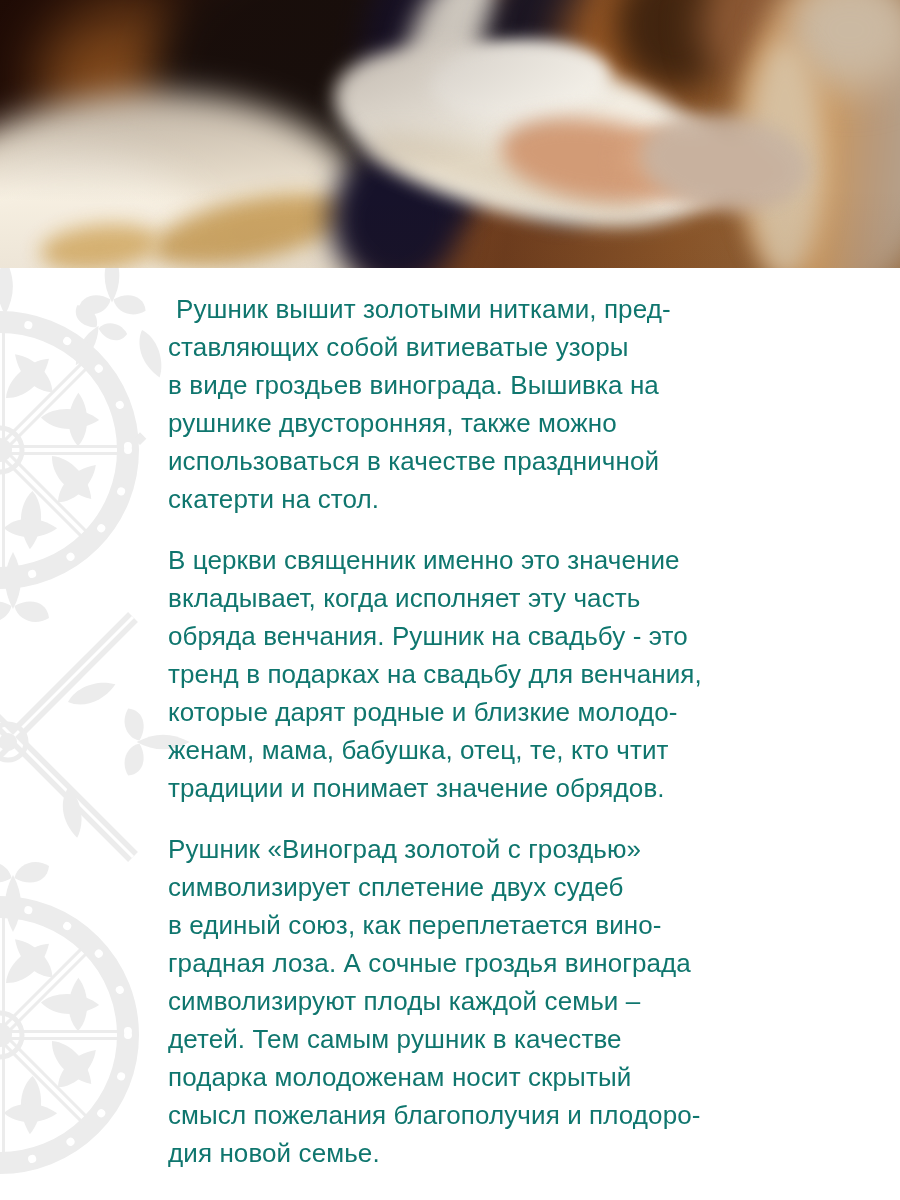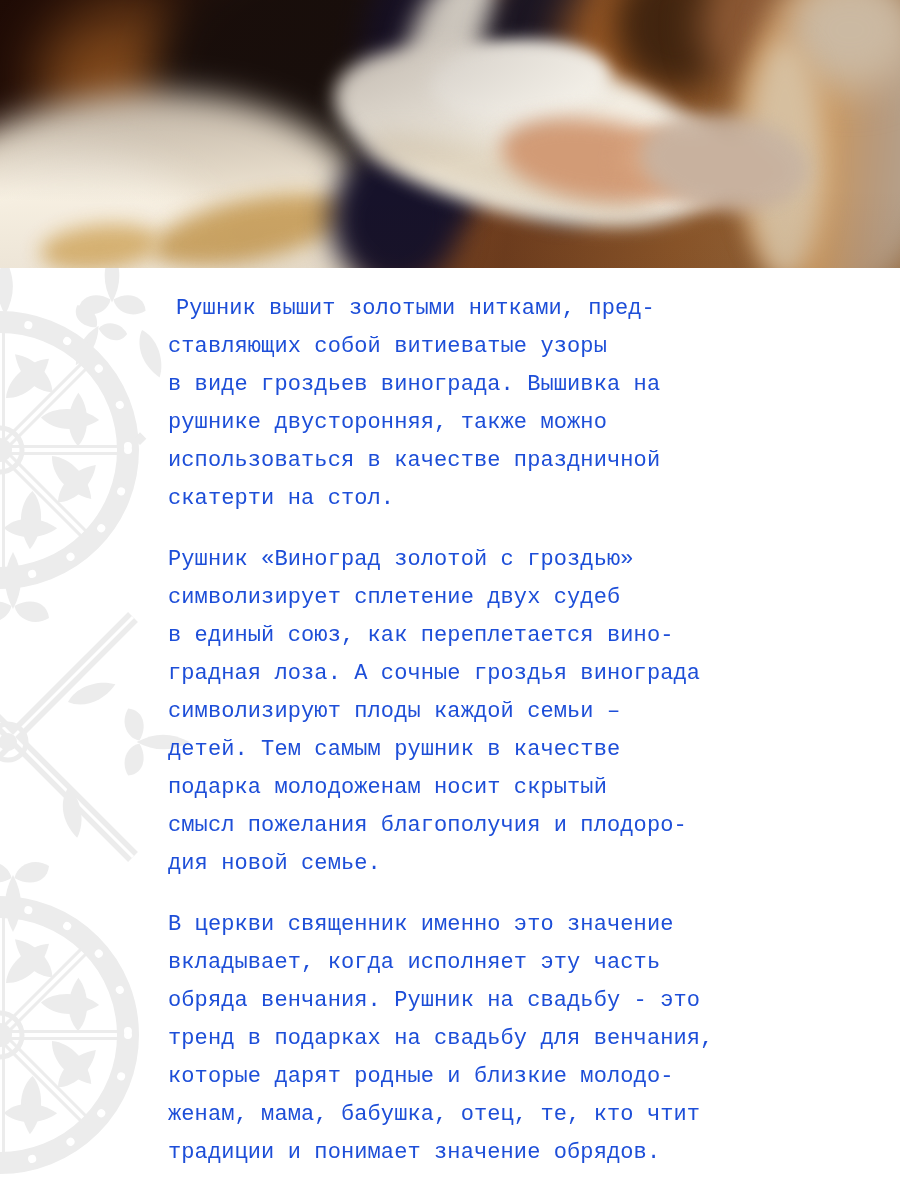--- a/index.html
+++ b/index.html
@@ -51,22 +51,22 @@
               text-shadow:0 2px 3px rgba(70,25,15,.38);white-space:nowrap;}
   .logo-tagline{font-size:22.5px;font-weight:bold;color:#ed6b59;letter-spacing:.4px;
               transform:scaleX(.93);transform-origin:left center;line-height:24px;margin-top:1px;
               text-shadow:0 2px 3px rgba(70,25,15,.34);white-space:nowrap;}
 
   
   .ornament{position:absolute;left:0;top:268px;z-index:1;}
 
   
   .article{position:absolute;left:168px;top:290px;width:662px;z-index:2;}
-  .article p{margin:0 0 23px 0;font-size:22px;line-height:38px;color:#1d4ed8;
-             white-space:pre-line;letter-spacing:.1px;font-family:Liberation Mono, monospace;}
+  .article p{margin:0 0 23px 0;font-size:26px;line-height:38px;color:#0f766e;
+             white-space:pre-line;letter-spacing:.1px;}
   .article p:first-child{text-indent:8px;}
 </style>
 </head>
 <body>
 
 <div class="page">
 
   <header class="hero">
     <div class="b b-dark-corner"></div>
     <div class="b b-amber-1"></div>
@@ -150,31 +150,31 @@
     </g>
   </svg>
 
   <article class="article">
     <p>Рушник вышит золотыми нитками, пред-
 ставляющих собой витиеватые узоры
 в виде гроздьев винограда. Вышивка на
 рушнике двусторонняя, также можно
 использоваться в качестве праздничной
 скатерти на стол.</p>
+    <p>В церкви священник именно это значение
+вкладывает, когда исполняет эту часть
+обряда венчания. Рушник на свадьбу - это
+тренд в подарках на свадьбу для венчания,
+которые дарят родные и близкие молодо-
+женам, мама, бабушка, отец, те, кто чтит
+традиции и понимает значение обрядов.</p>
     <p>Рушник «Виноград золотой с гроздью»
 символизирует сплетение двух судеб
 в единый союз, как переплетается вино-
 градная лоза. А сочные гроздья винограда
 символизируют плоды каждой семьи –
 детей. Тем самым рушник в качестве
 подарка молодоженам носит скрытый
 смысл пожелания благополучия и плодоро-
 дия новой семье.</p>
-    <p>В церкви священник именно это значение
-вкладывает, когда исполняет эту часть
-обряда венчания. Рушник на свадьбу - это
-тренд в подарках на свадьбу для венчания,
-которые дарят родные и близкие молодо-
-женам, мама, бабушка, отец, те, кто чтит
-традиции и понимает значение обрядов.</p>
   </article>
 
 </div>
 
 </body></html>

